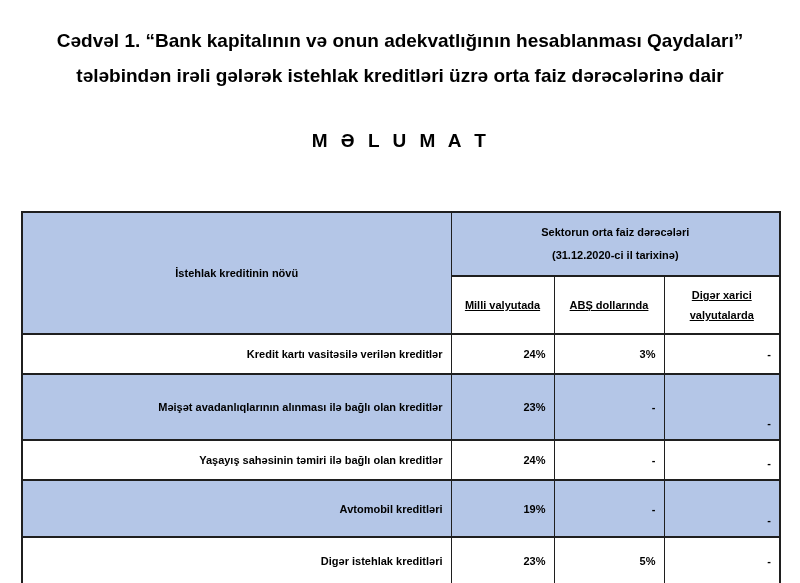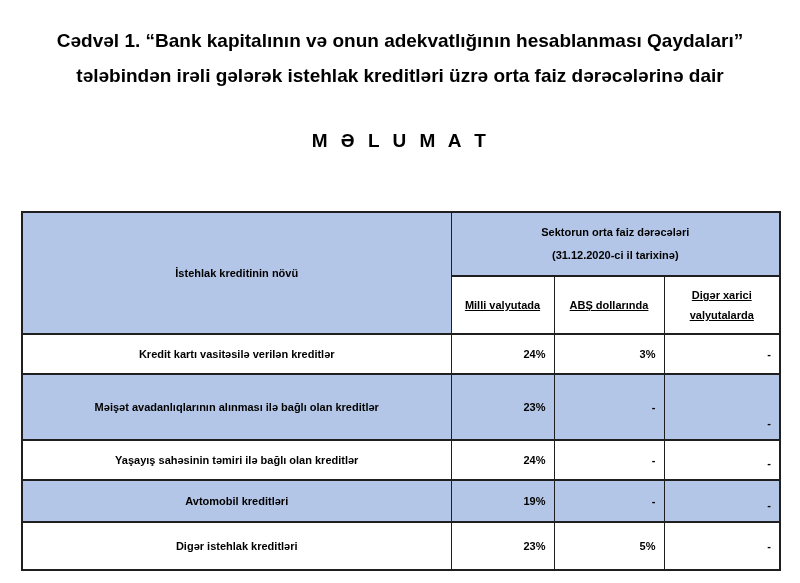--- a/index.html
+++ b/index.html
@@ -30,21 +30,21 @@
     border-right:1.5px solid var(--border);
     border-top:2px solid var(--border);
     border-bottom:2px solid var(--border);
     padding:8px;font-weight:bold;font-size:11px;overflow:hidden;
   }
   .shade{background:var(--shade);}
   .center{text-align:center;vertical-align:middle;}
   .group-line{line-height:23px;}
   .subhdr td{line-height:20px;text-decoration:underline;}
   .label{
-    text-align:center;vertical-align:middle;
+    text-align:right;vertical-align:middle;
     padding:2px 4px 2px 9px;line-height:22px;margin-top:45px;
   }
   .val{
     text-align:right;vertical-align:middle;
     padding-right:11px;
   }
   .vbottom{vertical-align:bottom;padding-bottom:0;line-height:15px;}
   .note{
     margin:39px 0 0 28px;font-style:italic;font-size:16.5px;
     letter-spacing:-0.2px;
@@ -97,21 +97,21 @@
         <td class="val shade vbottom">-</td>
       </tr>
 
       <tr style="height:34px">
         <td class="label">Yaşayış sahəsinin təmiri ilə bağlı olan kreditlər</td>
         <td class="val">24%</td>
         <td class="val">-</td>
         <td class="val vbottom">-</td>
       </tr>
 
-      <tr style="height:42px">
+      <tr style="height:57px">
         <td class="label shade">Avtomobil kreditləri</td>
         <td class="val shade">19%</td>
         <td class="val shade">-</td>
         <td class="val shade vbottom">-</td>
       </tr>
 
       <tr style="height:48px">
         <td class="label">Digər istehlak kreditləri</td>
         <td class="val">23%</td>
         <td class="val">5%</td>

